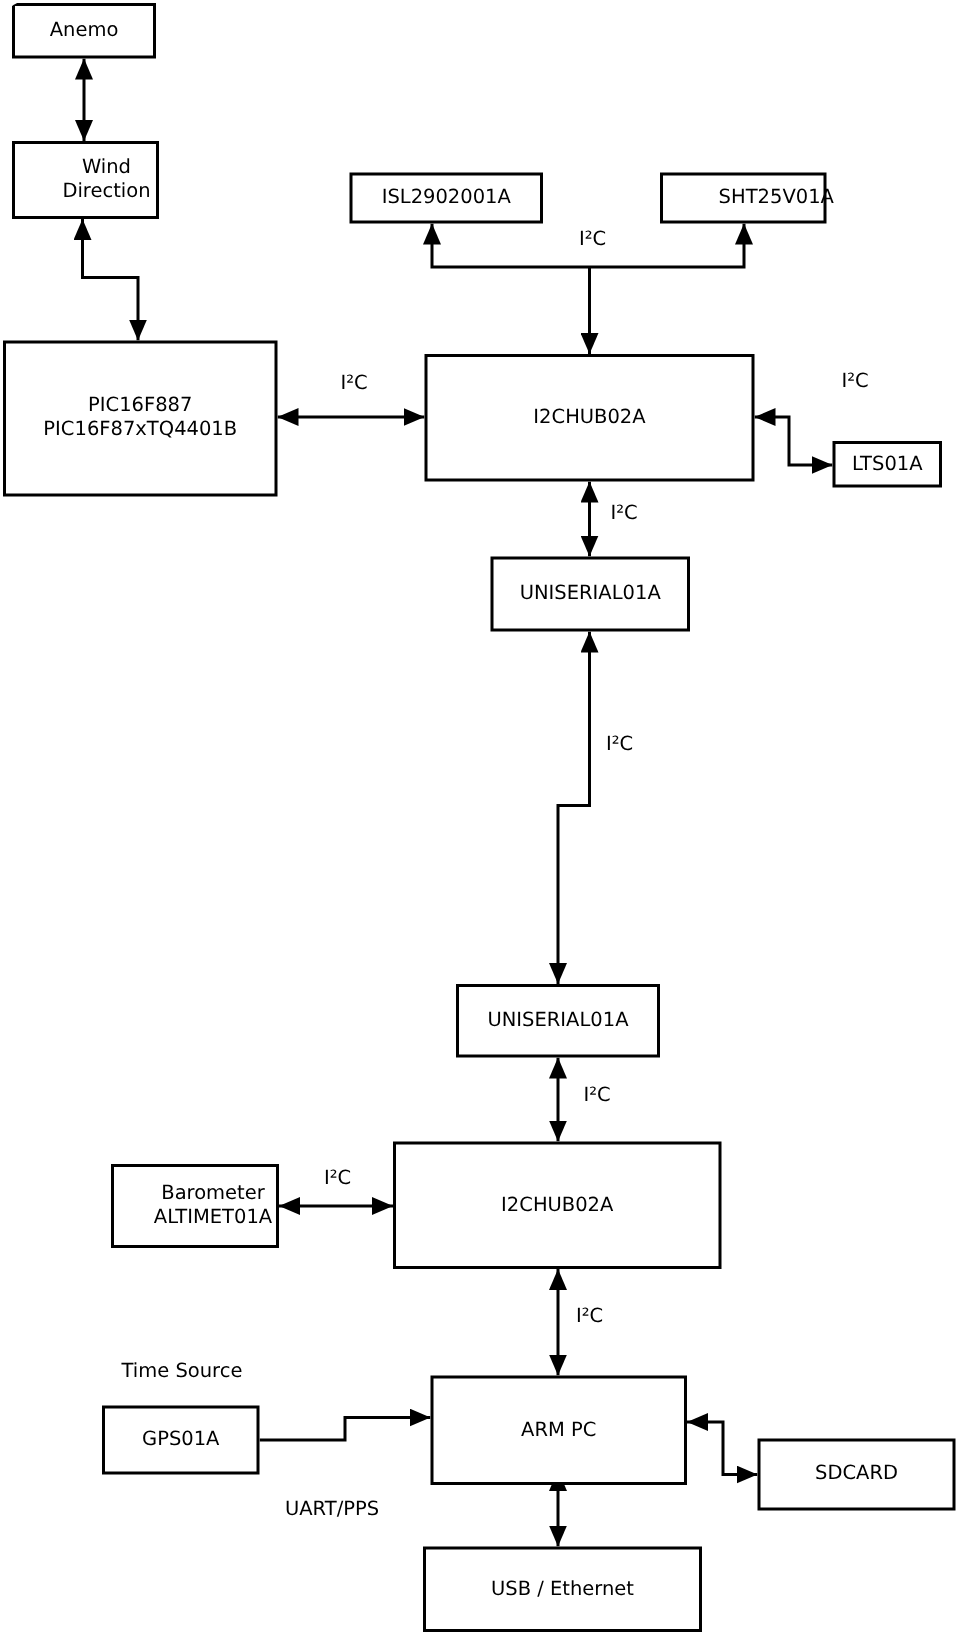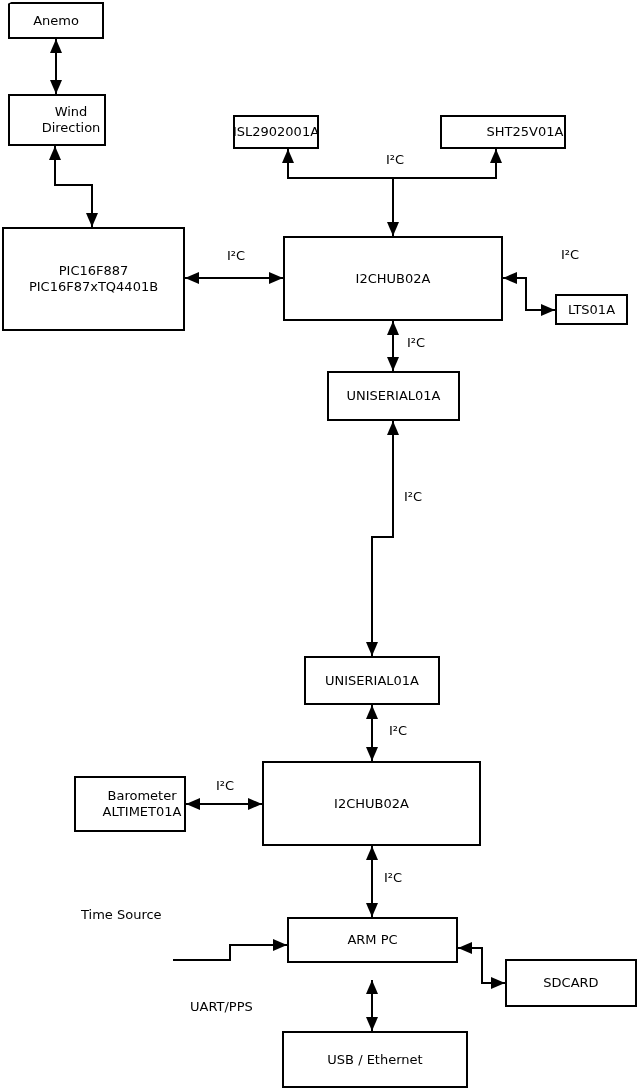--- a/index.html
+++ b/index.html
@@ -38,30 +38,30 @@
     white-space: pre-line;
   }
   .flabel {
     position: absolute;
     white-space: nowrap;
   }
   
   #n-anemo      { left: 8px;   top: 2px;    width: 96px;  height: 37px; }
   #n-wind       { left: 8px;   top: 94px;   width: 98px;  height: 52px; padding-left: 28px; }
   #n-pic        { left: 2px;   top: 227px;  width: 183px; height: 104px; }
-  #n-isl        { left: 233px; top: 115px;  width: 86px; height: 34px; }
-  #n-sht        { left: 440px; top: 115px;  width: 126px; height: 34px; padding-left: 44px; }
+  #n-isl        { left: 233px; top: 115px;  width: 129px; height: 34px; }
+  #n-sht        { left: 440px; top: 115px;  width: 111px; height: 34px; padding-left: 44px; }
   #n-hub1       { left: 283px; top: 236px;  width: 220px; height: 85px; }
   #n-lts        { left: 555px; top: 294px;  width: 73px;  height: 31px; }
   #n-uni1       { left: 327px; top: 371px;  width: 133px; height: 50px; }
   #n-uni2       { left: 304px; top: 656px;  width: 136px; height: 49px; }
   #n-baro       { left: 74px;  top: 776px;  width: 112px; height: 56px; padding-left: 24px; }
   #n-hub2       { left: 262px; top: 761px;  width: 219px; height: 85px; }
   #n-gps        { left: 68px;  top: 937px;  width: 105px; height: 46px; }
-  #n-arm        { left: 287px; top: 917px;  width: 171px; height: 46px; }
+  #n-arm        { left: 287px; top: 917px;  width: 171px; height: 73px; }
   #n-sd         { left: 505px; top: 959px;  width: 132px; height: 48px; }
   #n-usb        { left: 282px; top: 1031px; width: 186px; height: 57px; }
   
   #l-i2c-sensors  { left: 386px; top: 152px; }
   #l-i2c-pic      { left: 227px; top: 248px; }
   #l-i2c-lts      { left: 561px; top: 247px; }
   #l-i2c-hub-uni  { left: 407px; top: 335px; }
   #l-i2c-long     { left: 404px; top: 489px; }
   #l-i2c-uni-hub2 { left: 389px; top: 723px; }
   #l-i2c-baro     { left: 216px; top: 778px; }
@@ -103,20 +103,21 @@
 PIC16F87xTQ4401B</div>
   <div class="node" id="n-isl">ISL2902001A</div>
   <div class="node" id="n-sht">SHT25V01A</div>
   <div class="node" id="n-hub1">I2CHUB02A</div>
   <div class="node" id="n-lts">LTS01A</div>
   <div class="node" id="n-uni1">UNISERIAL01A</div>
   <div class="node" id="n-uni2">UNISERIAL01A</div>
   <div class="node" id="n-baro">Barometer
 ALTIMET01A</div>
   <div class="node" id="n-hub2">I2CHUB02A</div>
+  <div class="node" id="n-gps">GPS01A</div>
   <div class="node" id="n-arm">ARM PC</div>
   <div class="node" id="n-sd">SDCARD</div>
   <div class="node" id="n-usb">USB / Ethernet</div>
 
   <span class="flabel" id="l-i2c-sensors">I²C</span>
   <span class="flabel" id="l-i2c-pic">I²C</span>
   <span class="flabel" id="l-i2c-lts">I²C</span>
   <span class="flabel" id="l-i2c-hub-uni">I²C</span>
   <span class="flabel" id="l-i2c-long">I²C</span>
   <span class="flabel" id="l-i2c-uni-hub2">I²C</span>

